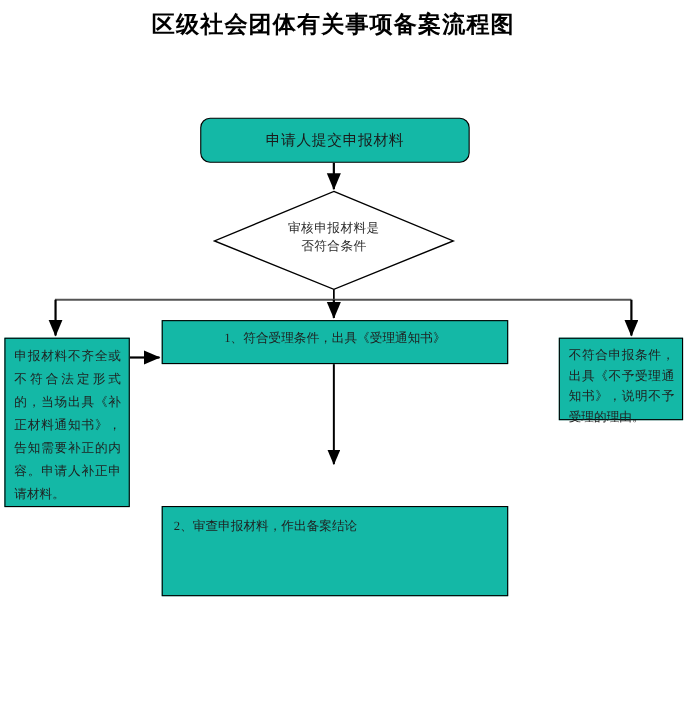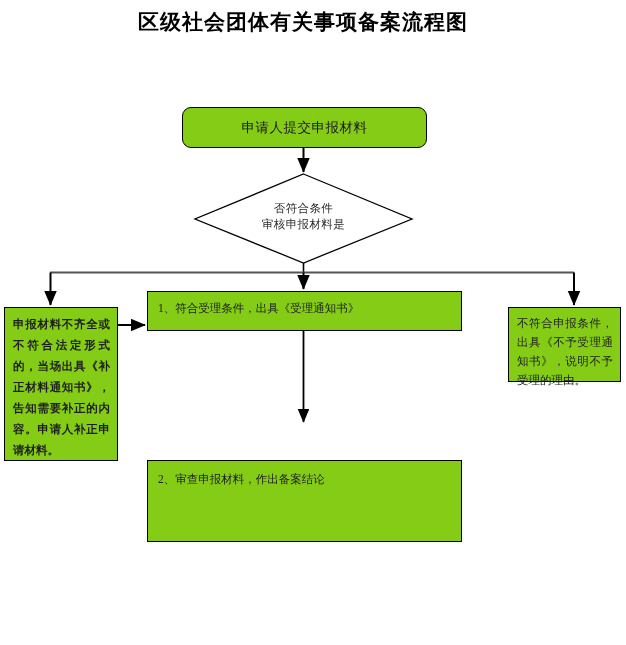--- a/index.html
+++ b/index.html
@@ -38,21 +38,21 @@
     font-family: Liberation Sans, sans-serif;
     font-weight: bold;
     font-size: 21px;
     letter-spacing: 1px;
     color: #000000;
   }
 
   .node {
     position: absolute;
     box-sizing: border-box;
-    background: #84cc16;
+    background: #14b8a6;
   }
 
   .start-box {
     left: 182px;
     top: 107px;
     width: 245px;
     height: 41px;
     border: 1.4px solid #000000;
     border-radius: 9px;
     display: flex;
@@ -86,33 +86,33 @@
     top: 307px;
     width: 114px;
     height: 154px;
     border: 1.2px solid #000000;
     padding: 6px 7px 4px 8px;
     font-size: 11.5px;
     line-height: 21px;
     text-align: justify;
     text-align-last: left;
     color: #1f1f1f;
-    font-weight: bold;
   }
 
   .box-mid {
     left: 147px;
     top: 291px;
     width: 315px;
     height: 40px;
     border: 1.2px solid #000000;
     padding: 7px 10px 0 10px;
     font-size: 11.5px;
     line-height: 18px;
     color: #1f1f1f;
+    text-align: center;
   }
 
   .box-bottom {
     left: 147px;
     top: 424px;
     width: 315px;
     height: 82px;
     border: 1.2px solid #000000;
     padding: 9px 10px 0 10px;
     font-size: 11.5px;
@@ -167,22 +167,22 @@
 
     <line x1="303.5" y1="331" x2="303.5" y2="422" stroke="#000000" stroke-width="1.8" marker-end="url(#arrow)"></line>
   </svg>
 
   <div class="node start-box">
     <span>申请人提交申报材料</span>
   </div>
 
   <div class="decision-wrap">
     <div class="decision-label">
+      <div>审核申报材料是</div>
       <div>否符合条件</div>
-      <div>审核申报材料是</div>
     </div>
   </div>
 
   <div class="node box-left">
     <span>申报材料不齐全或不符合法定形式的，当场出具《补正材料通知书》，告知需要补正的内容。申请人补正申请材料。</span>
   </div>
 
   <div class="node box-mid">
     <span>1、符合受理条件，出具《受理通知书》</span>
   </div>

